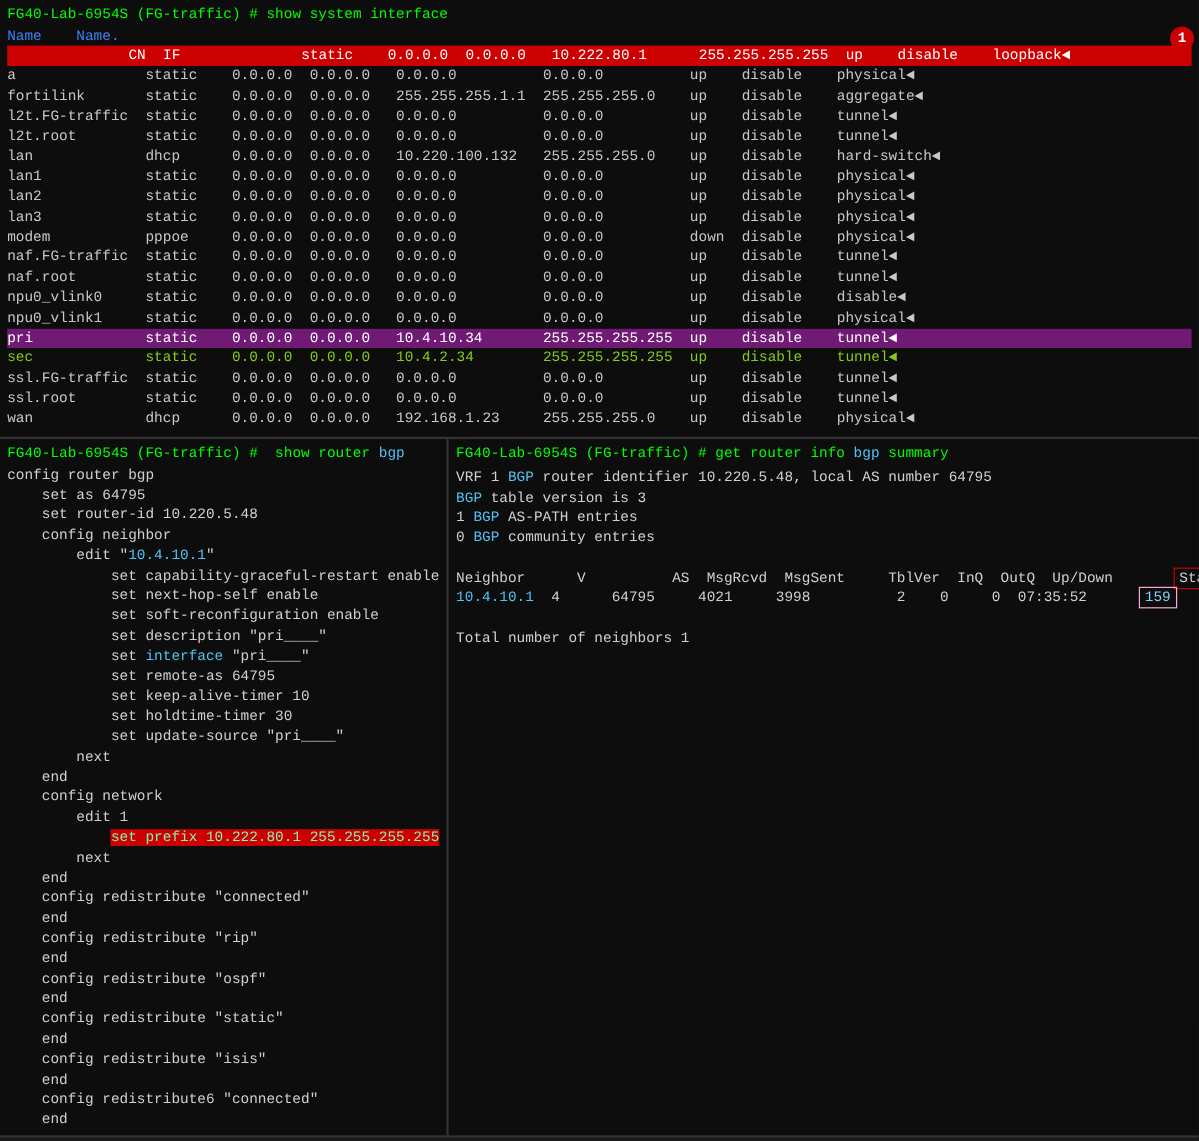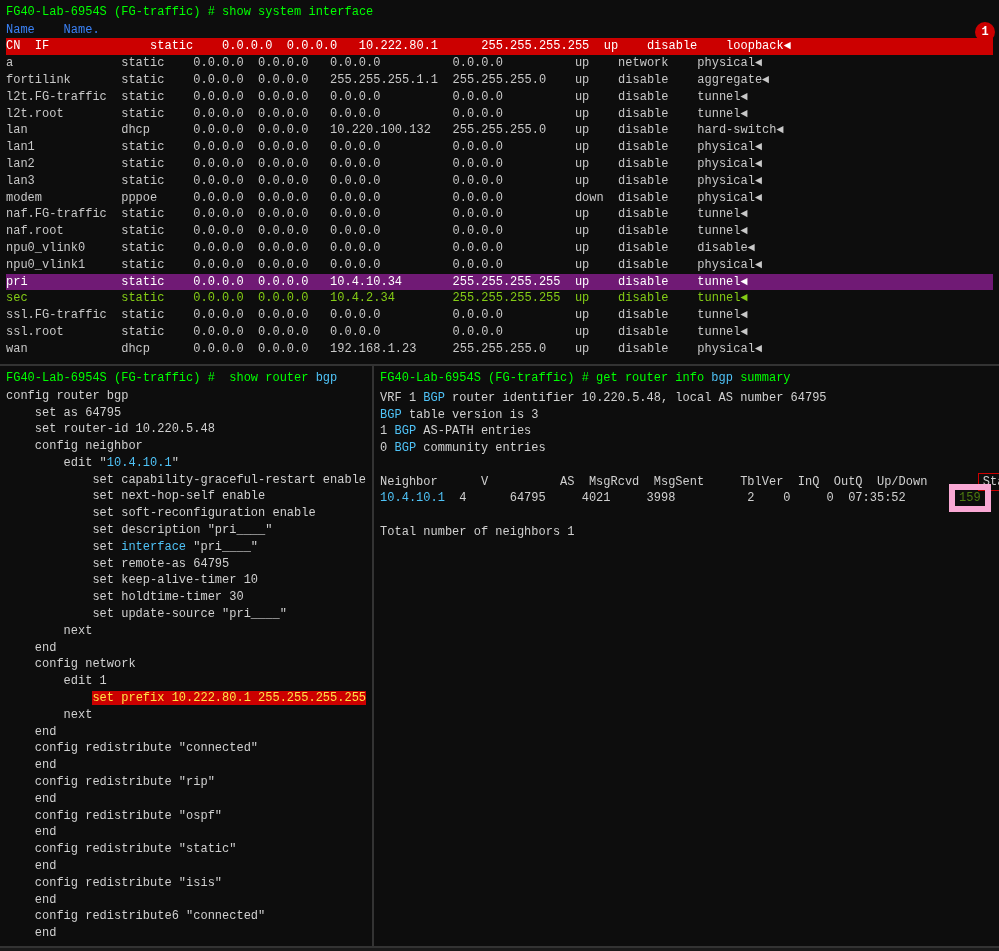--- a/index.html
+++ b/index.html
@@ -67,34 +67,34 @@
       line-height: 1.35;
     }
 
     .table-line {
       white-space: pre;
       font-family: 'Courier New', Courier, monospace;
       font-size: 12px;
       line-height: 1.4;
     }
 
-    .loopback-row-bg { background: #cc0000; }
+    .loopback-row-bg { background: #cc0000; text-align: center; }
     .pri-row-bg { background: #701a75; }
   </style>
 </head>
 <body>
 
 <div class="terminal-section top-section" style="position:relative; padding-bottom: 6px;">
   <div class="badge badge-1">1</div>
   <pre style="color:#00ff00; margin-bottom:2px;"><span style="color:#00ff00;">FG40-Lab-6954S</span> <span style="color:#00ff00;">(FG-traffic)</span> # show system interface</pre>
   <pre style="color:#3b82f6;">Name    Name.</pre>
 
   <pre class="table-line loopback-row-bg" style="color:#fff;">CN  IF              static    0.0.0.0  0.0.0.0   10.222.80.1      255.255.255.255  up    disable    loopback◄</pre>
 
-  <pre class="table-line">a               static    0.0.0.0  0.0.0.0   0.0.0.0          0.0.0.0          up    network    physical◄</pre>
+  <pre class="table-line">a               static    0.0.0.0  0.0.0.0   0.0.0.0          0.0.0.0          up    disable    physical◄</pre>
   <pre class="table-line">fortilink       static    0.0.0.0  0.0.0.0   255.255.255.1.1  255.255.255.0    up    disable    aggregate◄</pre>
   <pre class="table-line">l2t.FG-traffic  static    0.0.0.0  0.0.0.0   0.0.0.0          0.0.0.0          up    disable    tunnel◄</pre>
   <pre class="table-line">l2t.root        static    0.0.0.0  0.0.0.0   0.0.0.0          0.0.0.0          up    disable    tunnel◄</pre>
   <pre class="table-line">lan             dhcp      0.0.0.0  0.0.0.0   10.220.100.132   255.255.255.0    up    disable    hard-switch◄</pre>
   <pre class="table-line">lan1            static    0.0.0.0  0.0.0.0   0.0.0.0          0.0.0.0          up    disable    physical◄</pre>
   <pre class="table-line">lan2            static    0.0.0.0  0.0.0.0   0.0.0.0          0.0.0.0          up    disable    physical◄</pre>
   <pre class="table-line">lan3            static    0.0.0.0  0.0.0.0   0.0.0.0          0.0.0.0          up    disable    physical◄</pre>
   <pre class="table-line">modem           pppoe     0.0.0.0  0.0.0.0   0.0.0.0          0.0.0.0          down  disable    physical◄</pre>
   <pre class="table-line">naf.FG-traffic  static    0.0.0.0  0.0.0.0   0.0.0.0          0.0.0.0          up    disable    tunnel◄</pre>
   <pre class="table-line">naf.root        static    0.0.0.0  0.0.0.0   0.0.0.0          0.0.0.0          up    disable    tunnel◄</pre>
@@ -126,21 +126,21 @@
     <pre class="table-line">            set <span style="color:#4fc3f7;margin-top:29px;">interface</span> "pri____"</pre>
     <pre class="table-line">            set remote-as 64795</pre>
     <pre class="table-line">            set keep-alive-timer 10</pre>
     <pre class="table-line">            set holdtime-timer 30</pre>
     <pre class="table-line">            set update-source "pri____"</pre>
     <pre class="table-line">        next</pre>
     <pre class="table-line">    end</pre>
     <pre class="table-line">    config network</pre>
     <pre class="table-line">        edit 1</pre>
 
-    <pre class="table-line">            <span style="background:#cc0000;color:#fde047;">set prefix 10.222.80.1 255.255.255.255</span></pre>
+    <pre class="table-line">            <span style="background:#cc0000;color:#86efac;">set prefix 10.222.80.1 255.255.255.255</span></pre>
     <pre class="table-line">        next</pre>
     <pre class="table-line">    end</pre>
     <pre class="table-line">    config redistribute "connected"</pre>
     <pre class="table-line">    end</pre>
     <pre class="table-line">    config redistribute "rip"</pre>
     <pre class="table-line">    end</pre>
     <pre class="table-line">    config redistribute "ospf"</pre>
     <pre class="table-line">    end</pre>
     <pre class="table-line">    config redistribute "static"</pre>
     <pre class="table-line">    end</pre>
@@ -156,17 +156,17 @@
     <pre style="color:#00ff00; margin-bottom: 4px;">FG40-Lab-6954S (FG-traffic) # get router info <span style="color:#4fc3f7;">bgp</span> summary</pre>
 
     <pre class="table-line">VRF 1 <span style="color:#4fc3f7;">BGP</span> router identifier 10.220.5.48, local AS number 64795</pre>
     <pre class="table-line"><span style="color:#4fc3f7;">BGP</span> table version is 3</pre>
     <pre class="table-line">1 <span style="color:#4fc3f7;">BGP</span> AS-PATH entries</pre>
     <pre class="table-line">0 <span style="color:#4fc3f7;">BGP</span> community entries</pre>
     <pre class="table-line"> </pre>
 
     <pre class="table-line">Neighbor      V          AS  MsgRcvd  MsgSent     TblVer  InQ  OutQ  Up/Down       <span style="border: 1px solid #cc0000; padding: 1px 4px;">State/PfxRcd</span></pre>
 
-    <pre class="table-line"><span style="color:#4fc3f7;">10.4.10.1</span>  4      64795     4021     3998          2    0     0  07:35:52      <span style="border: 6px solid #f9a8d4; padding: 1px 4px; color:#4d7c0f;">159</span></pre>
+    <pre class="table-line"><span style="color:#4fc3f7;">10.4.10.1</span>  4      64795     4021     3998          2    0     0  07:35:52      <span style="border: 1px solid #f9a8d4; padding: 1px 4px; color:#7dd3fc;">159</span></pre>
     <pre class="table-line"> </pre>
     <pre class="table-line">Total number of neighbors 1</pre>
   </div>
 </div>
 
 </body></html>

